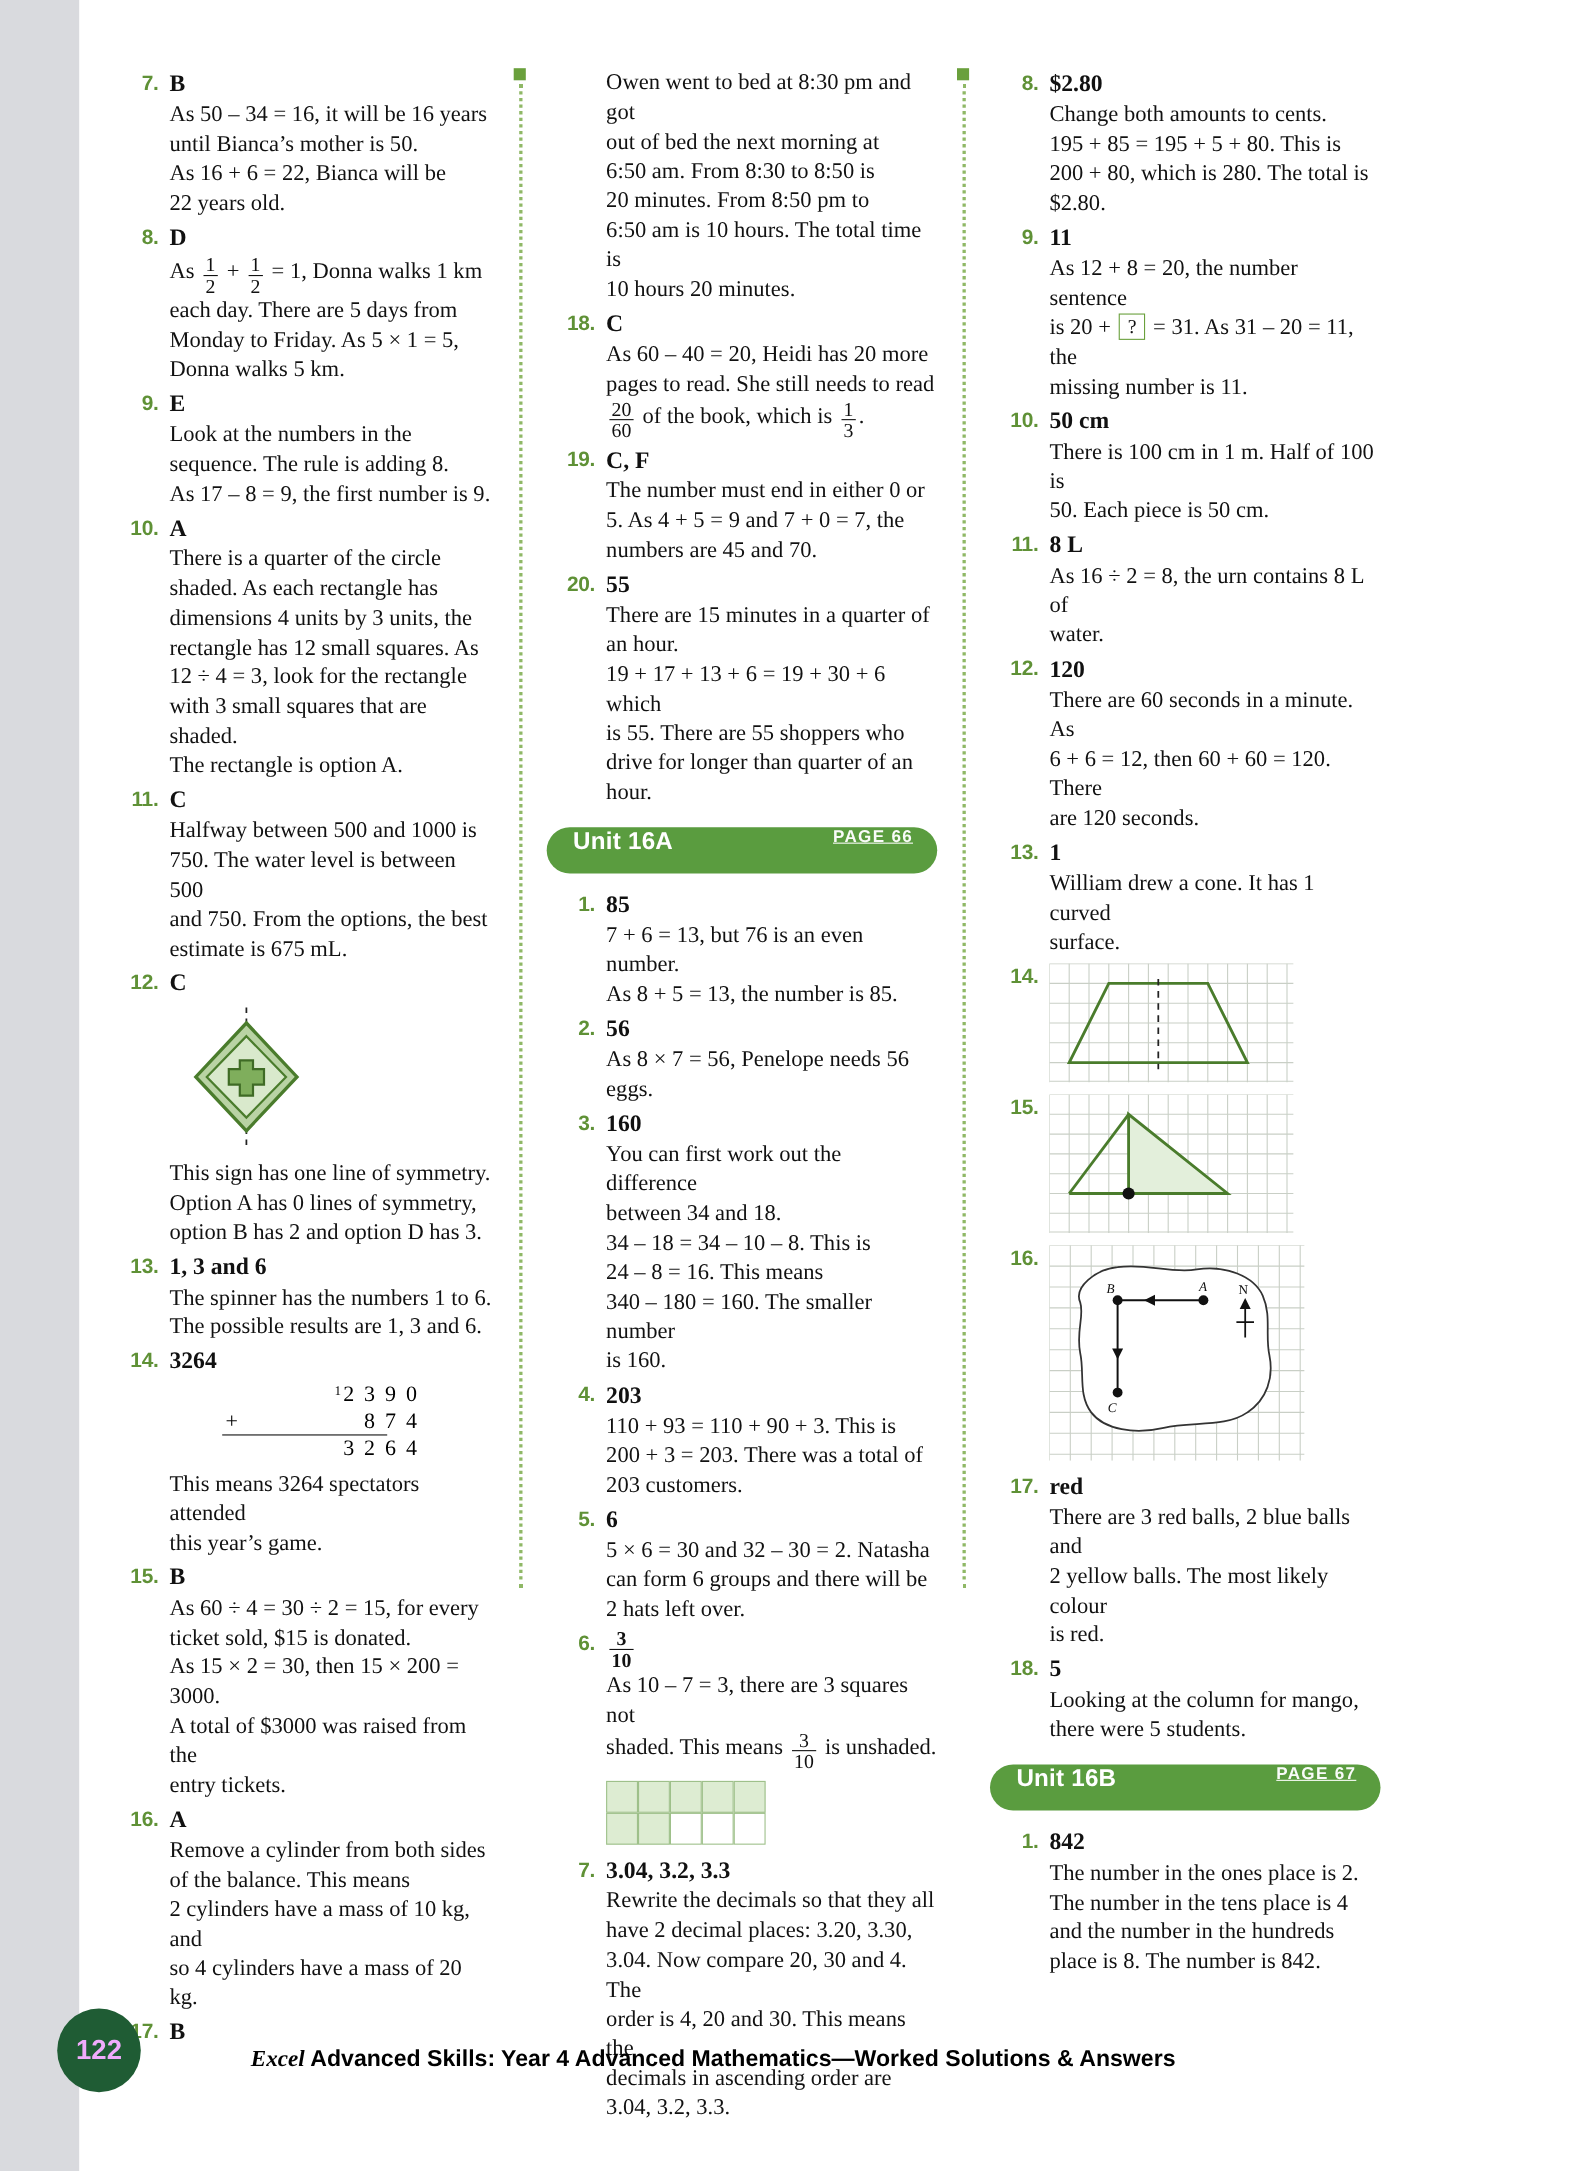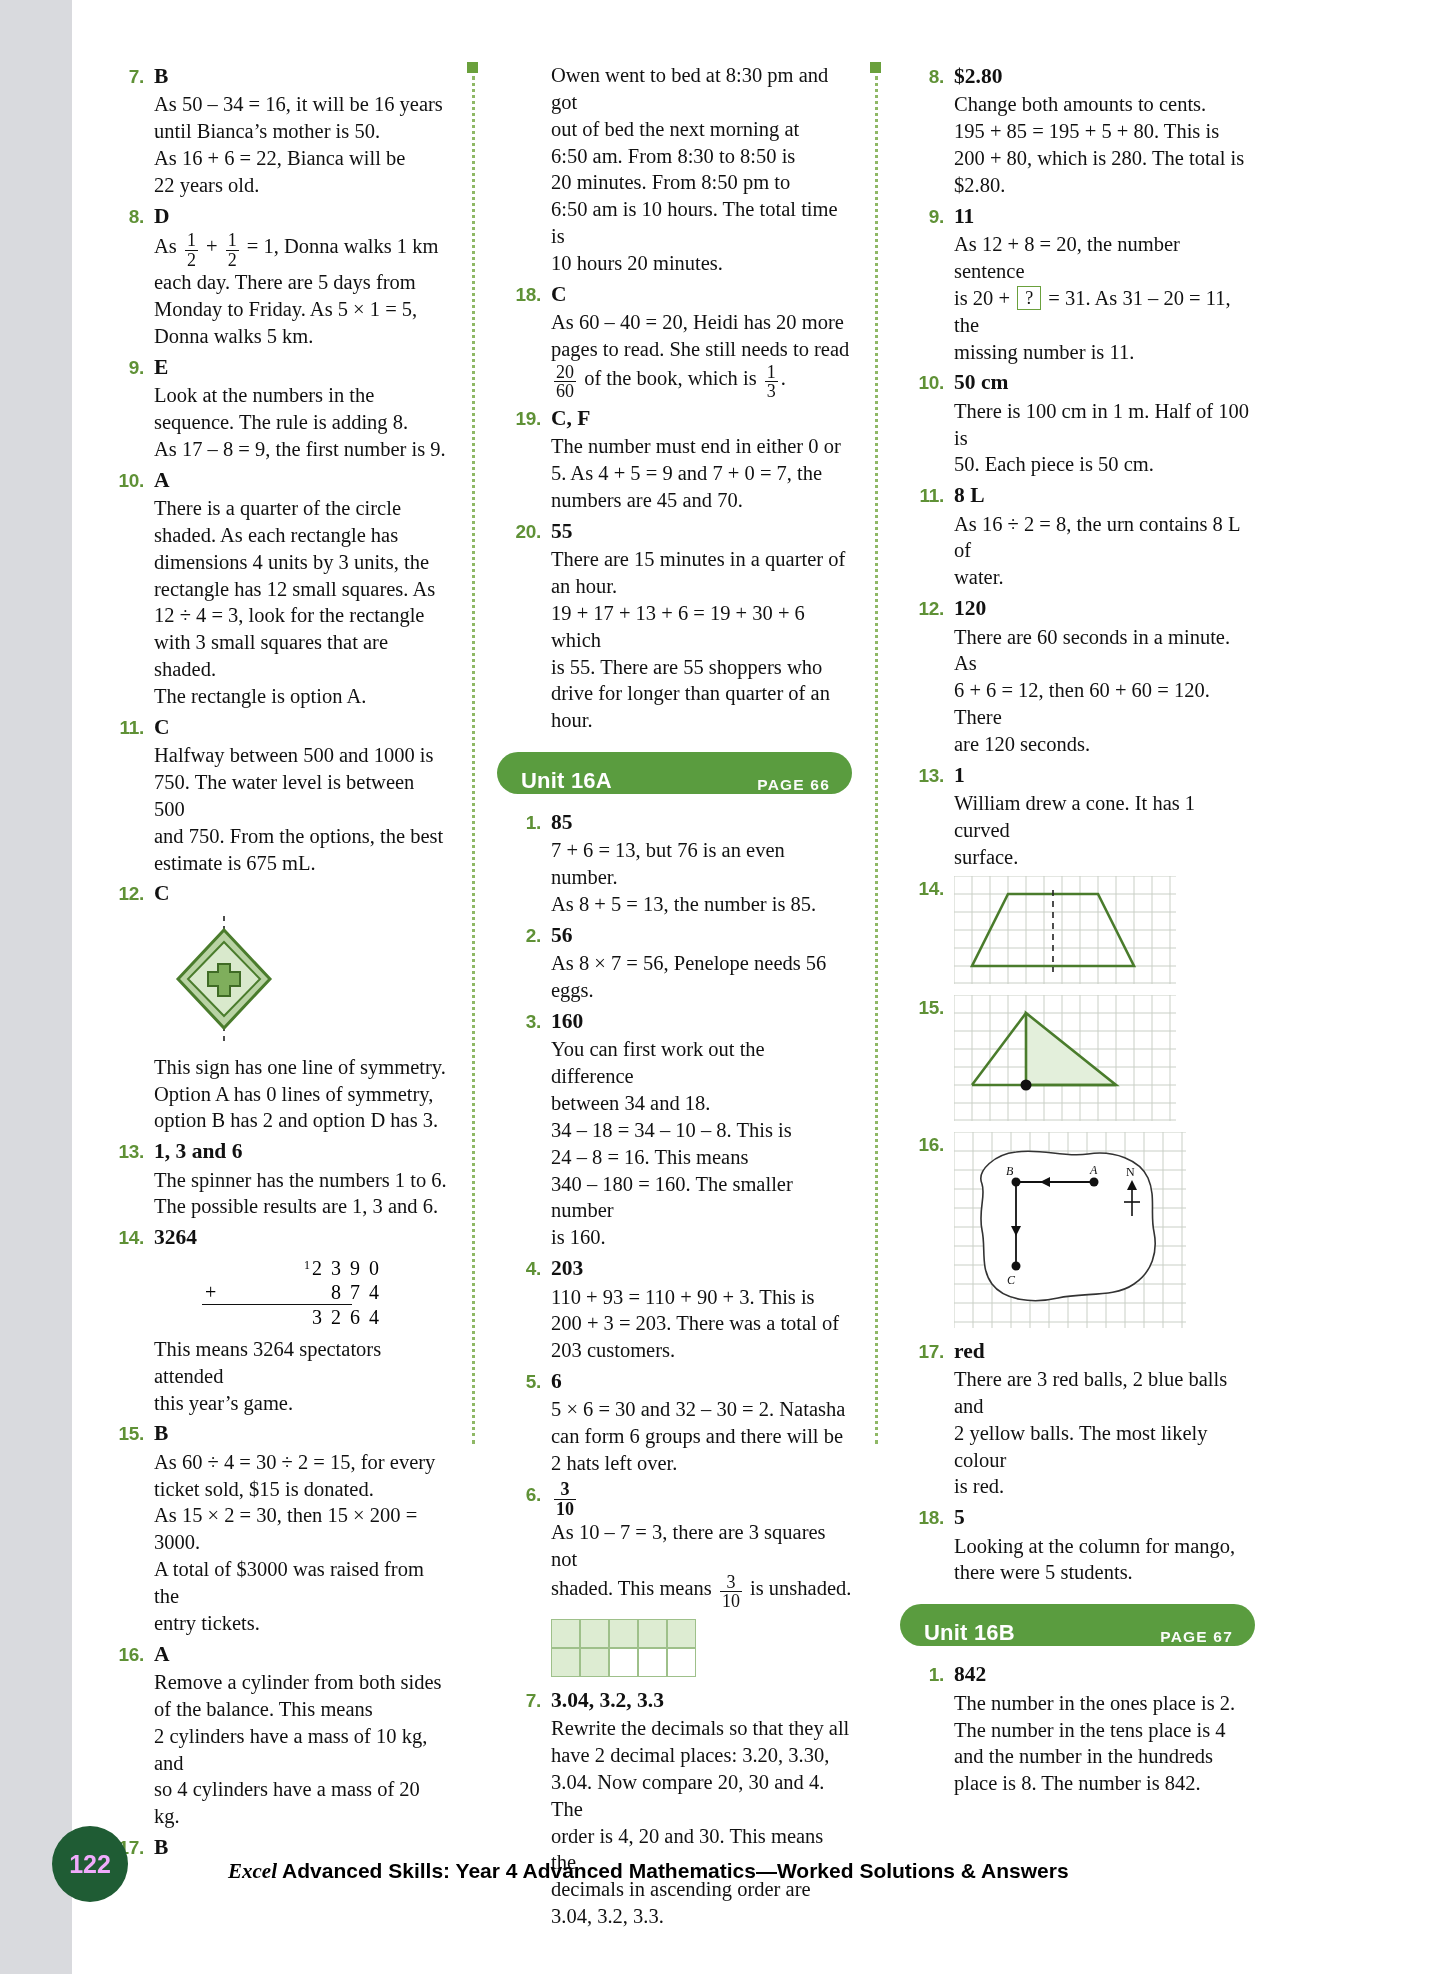--- a/index.html
+++ b/index.html
@@ -48,26 +48,26 @@
   .frac .d{display:block;font-size:18px;border-top:1.6px solid #111;padding:0 2px;}
 
   .qbox{
     display:inline-block;border:1.6px solid #6aa03c;padding:0px 7px;
     font-size:18px;line-height:1.25;vertical-align:1px;margin:0 2px;color:#111;
   }
 
   
   .banner{
     position:relative;height:42px;border-radius:21px;background:#5a9c3f;
-    display:flex;align-items:flex-end;justify-content:space-between;
+    display:flex;align-items:flex-start;justify-content:space-between;
     padding:0 22px 0 24px;margin:18px 0 14px 0;
     font-family:"Liberation Sans", sans-serif;color:#fff;
   }
   .banner .t{font-weight:bold;font-size:22px;letter-spacing:0.2px;}
-  .banner .p{font-size:15.5px;letter-spacing:1.2px;font-weight:bold;opacity:.97;}
+  .banner .p{font-size:15.5px;letter-spacing:1.2px;font-weight:bold;opacity:.97;text-decoration:underline;}
 
   
   .vsum{font-size:20px;line-height:1.22;margin:4px 0 6px 22px;font-family:"Liberation Serif",serif;}
   .vsum .row{display:flex;justify-content:center;width:176px;letter-spacing:2px;margin-left:29px;}
   .vsum .op{width:26px;text-align:left;letter-spacing:0;}
   .vsum .dig{width:150px;text-align:right;}
   .vsum .rule{border-top:1.8px solid #111;width:150px;margin-left:26px;}
   .carry{font-size:12px;vertical-align:6px;}
 
   

